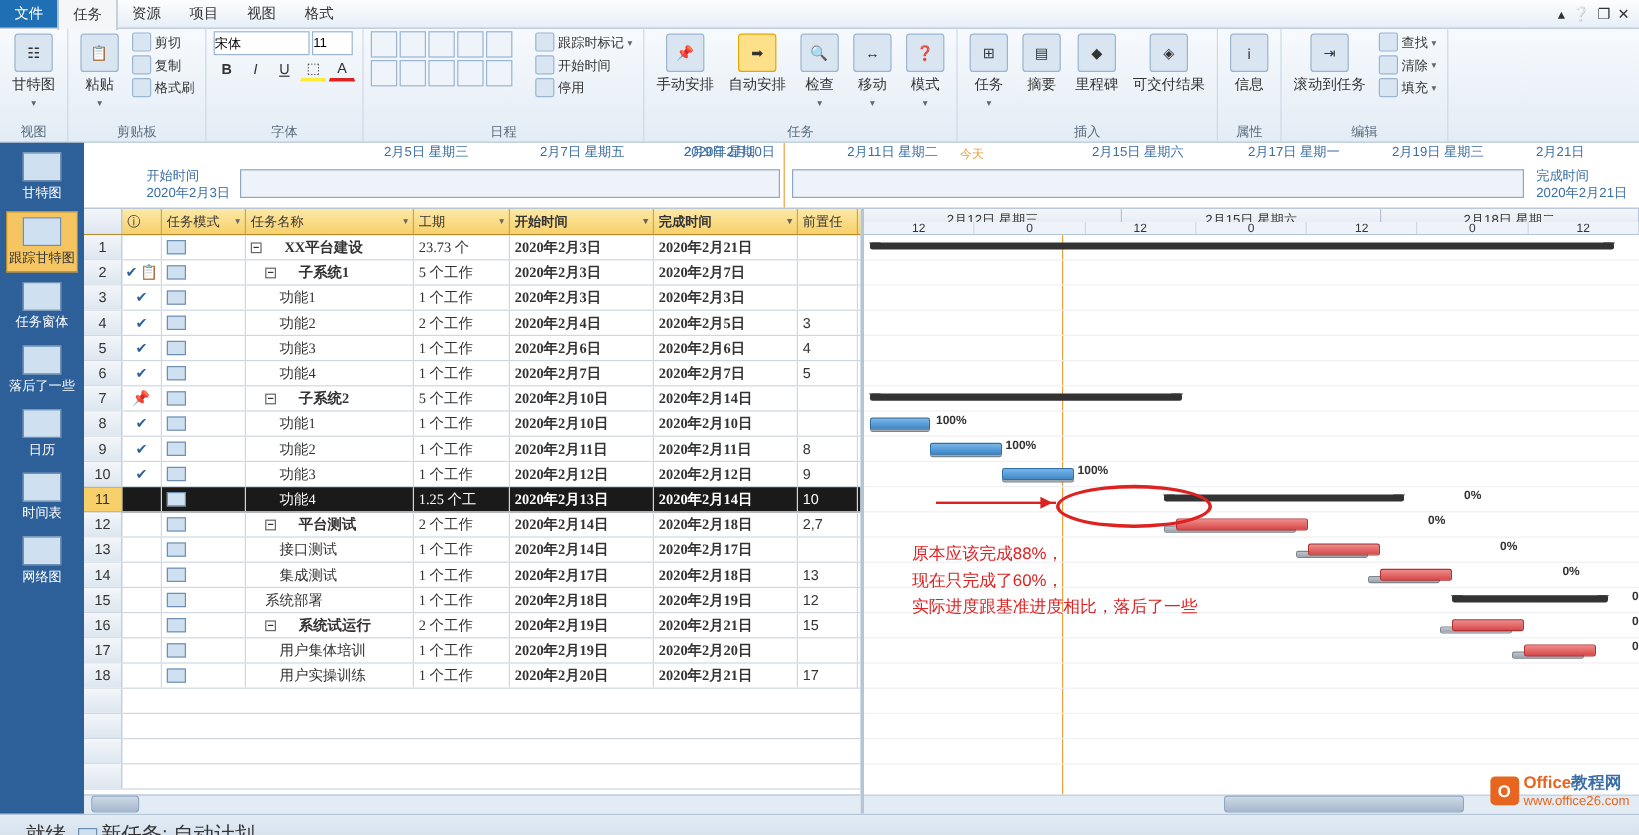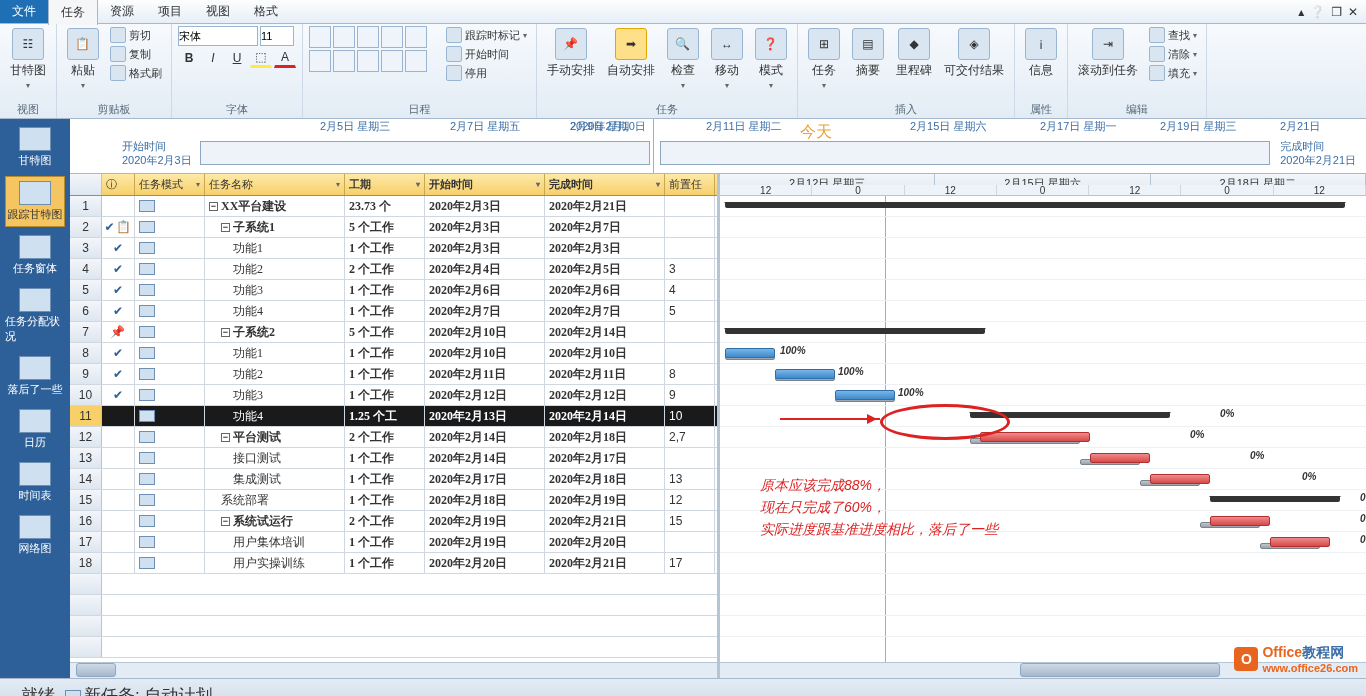--- a/index.html
+++ b/index.html
@@ -41,50 +41,50 @@
 .gridhead { display:flex; background:linear-gradient(#fde9a8,#f7d06a); height:22px; border-bottom:1px solid #b88a2e; }
 .gridhead .ch { border-right:1px solid #c9a94f; padding:3px 4px; font-size:11px; display:flex; align-items:center; justify-content:space-between; }
 .gridbody { flex:1; overflow:auto; }
 .gridrow { display:flex; height:21px; border-bottom:1px solid #d0d7de; }
 .gridrow.sel { background:#1a1a1a; color:#fff; }
 .gridrow .cc { border-right:1px solid #d0d7de; padding:2px 4px; font-size:12px; overflow:hidden; white-space:nowrap; display:flex; align-items:center; }
 .rownum { width:32px; background:linear-gradient(#f3f6fa,#dde6ef); text-align:center; justify-content:center; border-right:1px solid #b4c5d6 !important; }
 .gridrow.sel .rownum { background:#f7d06a; color:#333; }
 .iconcell { width:33px; justify-content:center; gap:2px; }
 .modecell { width:70px; }
-.namecell { width:140px; font-family:"SimSun"; }
-.durcell { width:80px; font-family:"SimSun"; font-weight:bold; }
+.namecell { width:140px; font-family:"SimSun";gap:16px; }
+.durcell { width:80px; font-family:"SimSun"; font-weight:normal; }
 .startcell,.endcell { width:120px; font-family:"SimSun"; font-weight:bold; }
 .predcell { width:50px; }
 .outline { display:inline-block; width:9px; height:9px; border:1px solid #666; text-align:center; line-height:7px; font-size:9px; margin-right:3px; }
 .check { color:#2d5f99; }
 .mode-ico { width:16px; height:12px; background:#cfe0f1; border:1px solid #6f8fb2; }
 .rightgantt { flex:1; display:flex; flex-direction:column; position:relative; }
 .gantthead { height:22px; background:linear-gradient(#f3f6fa,#dde6ef); border-bottom:1px solid #b4c5d6; display:flex; }
 .gantthead .gh1 { flex:1; border-right:1px solid #b4c5d6; padding:2px 4px; font-size:11px; text-align:center; }
 .gantthead2 { height:18px; background:#eef3f9; border-bottom:1px solid #b4c5d6; display:flex; }
 .gantthead2 .gh2 { flex:1; border-right:1px solid #d0d7de; text-align:center; font-size:10px; }
-.ganttbody { flex:1; position:relative; background:#fff;font-style:italic; }
+.ganttbody { flex:1; position:relative; background:#fff; }
 .ganttrow { height:21px; border-bottom:1px solid #eef1f4; position:relative; }
 .gbar { position:absolute; height:10px; top:5px; border-radius:2px; }
 .gbar.blue { background:linear-gradient(#7ab5e8,#3d8acc); border:1px solid #2d6fa8; }
 .gbar.gray { background:linear-gradient(#c0c6cc,#9aa3ab); border:1px solid #7a848d; top:11px; height:6px; }
 .gbar.red { background:linear-gradient(#f08a8a,#d84a4a); border:1px solid #b03030; }
 .gbar.summary { background:#333; height:6px; top:6px; }
 .gbar.summary::before,.gbar.summary::after { content:""; position:absolute; top:0; border:5px solid transparent; border-top-color:#333; }
 .gbar.summary::before { left:-1px; } .gbar.summary::after { right:-1px; }
 .pct { position:absolute; font-size:10px; font-weight:bold; top:2px; }
 .redoval { position:absolute; border:3px solid #d22; border-radius:50%; }
 .redarrow { position:absolute; background:#d22; height:2px; }
 .redarrow::after { content:""; position:absolute; right:-2px; top:-4px; border:5px solid transparent; border-left:10px solid #d22; }
 .redtext { position:absolute; color:#d22; font-size:14px; line-height:22px; }
 .statusbar { height:34px; background:linear-gradient(#e3ecf5,#cdd9e6); border-top:1px solid #a7b8cc; display:flex; align-items:center; padding:0 21px; font-size:17px; gap:10px; }
 .watermark { position:absolute; right:8px; bottom:22px; display:flex; align-items:center; gap:4px; font-size:14px; font-weight:bold; }
 .watermark .o { color:#e8651f; } .watermark .t { color:#3a6ea5; }
-.watermark .url { color:#e8651f; font-size:11px; font-weight:bold; }
+.watermark .url { color:#e8651f; font-size:11px; font-weight:normal; }
 .dropdown-ar { font-size:8px; color:#666; }
 .today-marker { position:absolute; top:0; bottom:0; width:1px; background:#e8a23d; }
 .scroll-h { height:16px; background:#e3ecf5; border-top:1px solid #b4c5d6; display:flex; }
 .sthumb { background:linear-gradient(#cdd9e6,#a7b8cc); border:1px solid #8fa8c2; border-radius:3px; }
 </style>
 </head>
 <body>
 
 <div class="menubar">
   <div class="file">文件</div>
@@ -290,24 +290,20 @@
       <div class="sitem active">
         <div class="sico"></div>
         <span>跟踪甘特图</span>
       </div>
       <div class="sitem">
         <div class="sico"></div>
         <span>任务窗体</span>
       </div>
       <div class="sitem">
         <div class="sico"></div>
-        <span>任务分配状况</span>
-      </div>
-      <div class="sitem">
-        <div class="sico"></div>
         <span>落后了一些</span>
       </div>
       <div class="sitem">
         <div class="sico"></div>
         <span>日历</span>
       </div>
       <div class="sitem">
         <div class="sico"></div>
         <span>时间表</span>
       </div>
@@ -323,21 +319,21 @@
           <span style="left: 250px;">2月5日 星期三</span>
           <span style="left: 380px;">2月7日 星期五</span>
           <span style="left: 500px;">2月9日 星期</span>
           <span style="left: 636px;">2月11日 星期二</span>
           <span style="left: 840px;">2月15日 星期六</span>
           <span style="left: 970px;">2月17日 星期一</span>
           <span style="left: 1090px;">2月19日 星期三</span>
           <span style="left: 1210px;">2月21日</span>
         </div>
       <span style="position:absolute;left:500px;top:0;color:#3a6ea5;font-size:11px">2020年2月10日</span>
-      <span style="position:absolute;left:730px;top:3px;color:#e8a23d;font-size:16px">今天</span>
+      <span style="position:absolute;left:730px;top:3px;color:#e8a23d;font-size:10px">今天</span>
       <div style="position:absolute;left:52px;top:20px;text-align:center;">
         <div class="labels">开始时间</div>
         <div class="labels" style="top:14px;position:relative">2020年2月3日</div>
       </div>
       <div class="bar" style="left:130px;width:450px;"></div>
       <div class="bar" style="left:590px;width:610px;"></div>
       <div style="position:absolute;right:10px;top:20px;text-align:center;">
         <div class="labels">完成时间</div>
         <div class="labels" style="top:14px;position:relative">2020年2月21日</div>
       </div>
@@ -696,21 +692,21 @@
               <div class="gbar gray" style="left: 540px; width: 60px;"></div>
               <div class="gbar red" style="left: 550px; width: 60px;"></div>
               <span class="pct" style="left: 640px;">0%</span>
             </div>
             <div class="ganttrow"></div>
             <div class="ganttrow"></div>
             <div class="ganttrow"></div>
             <div class="ganttrow"></div>
             <div class="redoval" style="left: 160px; top: 208px; width: 130px; height: 36px;"></div>
             <div class="redarrow" style="left: 60px; top: 222px; width: 100px;"></div>
-            <div class="redtext" style="left: 40px; top: 278px;">原本应该完成88%，<br>现在只完成了60%，<br>实际进度跟基准进度相比，落后了一些</div>
+            <div class="redtext" style="left: 40px; top: 254px;">原本应该完成88%，<br>现在只完成了60%，<br>实际进度跟基准进度相比，落后了一些</div>
           </div>
         <div class="scroll-h">
             <div class="sthumb" style="width:200px;margin-left:300px;height:14px;"></div>
           </div>
       </div>
     </div>
   </div>
 </div>
 
 <div class="statusbar">

